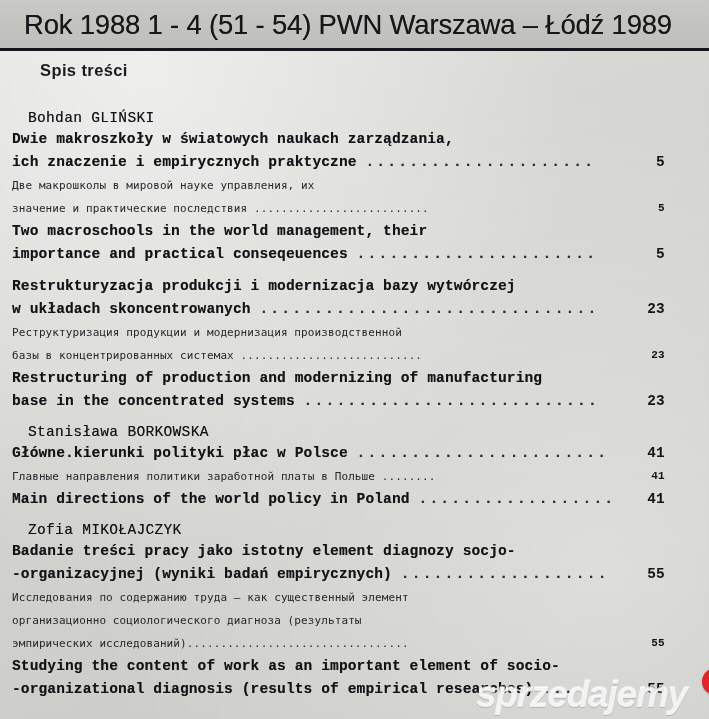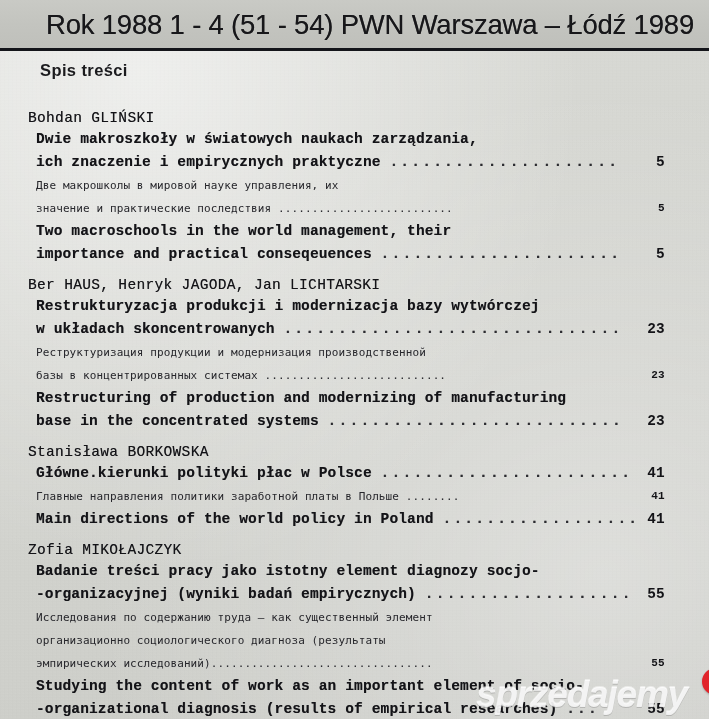--- a/index.html
+++ b/index.html
@@ -50,21 +50,20 @@
     left: 24px;
     top: 9px;
     width: 670px;
     font-family: "Liberation Sans", sans-serif;
     font-size: 27.5px;
     font-weight: 400;
     letter-spacing: -0.2px;
     color: #17171a;
     white-space: nowrap;
     text-shadow: 0 0 0.6px rgba(0,0,0,0.6);
-    text-align: right;
   }
   #header-rule {
     position: absolute;
     left: 0;
     top: 48px;
     width: 709px;
     height: 3px;
     background: #14151a;
   }
 
@@ -105,21 +104,21 @@
     text-shadow: 0.25px 0 0 rgba(10,10,14,0.55);
   }
 
   .title-lines {
     margin: 0;
     padding: 0;
   }
 
   .line {
     position: relative;
-    margin-left: 36px;
+    margin-left: 12px;
     margin-right: 22px;
     height: 23px;
     line-height: 23px;
     font-size: 14.4px;
     color: #131317;
     white-space: nowrap;
   }
   .line .txt {
     display: inline;
     letter-spacing: 0.2px;
@@ -236,21 +235,20 @@
         <div class="title-lines">
           <div class="line lang-pl"><span class="txt">Dwie makroszkoły w światowych naukach zarządzania,</span><span class="leader"></span><span class="pageno"></span></div>
           <div class="line lang-pl"><span class="txt">ich znaczenie i empirycznych praktyczne </span><span class="leader">.....................</span><span class="pageno">5</span></div>
           <div class="line lang-ru"><span class="txt">Две макрошколы в мировой науке управления, их</span><span class="leader"></span><span class="pageno"></span></div>
           <div class="line lang-ru"><span class="txt">значение и практические последствия </span><span class="leader">..........................</span><span class="pageno">5</span></div>
           <div class="line lang-en"><span class="txt">Two macroschools in the world management, their</span><span class="leader"></span><span class="pageno"></span></div>
           <div class="line lang-en"><span class="txt">importance and practical conseqeuences </span><span class="leader">......................</span><span class="pageno">5</span></div>
         </div>
       </div>
       <div class="entry">
-        <div class="author">Ber HAUS, Henryk JAGODA, Jan LICHTARSKI</div>
         <div class="title-lines">
           <div class="line lang-pl"><span class="txt">Restrukturyzacja produkcji i modernizacja bazy wytwórczej</span><span class="leader"></span><span class="pageno"></span></div>
           <div class="line lang-pl"><span class="txt">w układach skoncentrowanych </span><span class="leader">...............................</span><span class="pageno">23</span></div>
           <div class="line lang-ru"><span class="txt">Реструктуризация продукции и модернизация производственной</span><span class="leader"></span><span class="pageno"></span></div>
           <div class="line lang-ru"><span class="txt">базы в концентрированных системах </span><span class="leader">...........................</span><span class="pageno">23</span></div>
           <div class="line lang-en"><span class="txt">Restructuring of production and modernizing of manufacturing</span><span class="leader"></span><span class="pageno"></span></div>
           <div class="line lang-en"><span class="txt">base in the concentrated systems </span><span class="leader">...........................</span><span class="pageno">23</span></div>
         </div>
       </div>
       <div class="entry">

